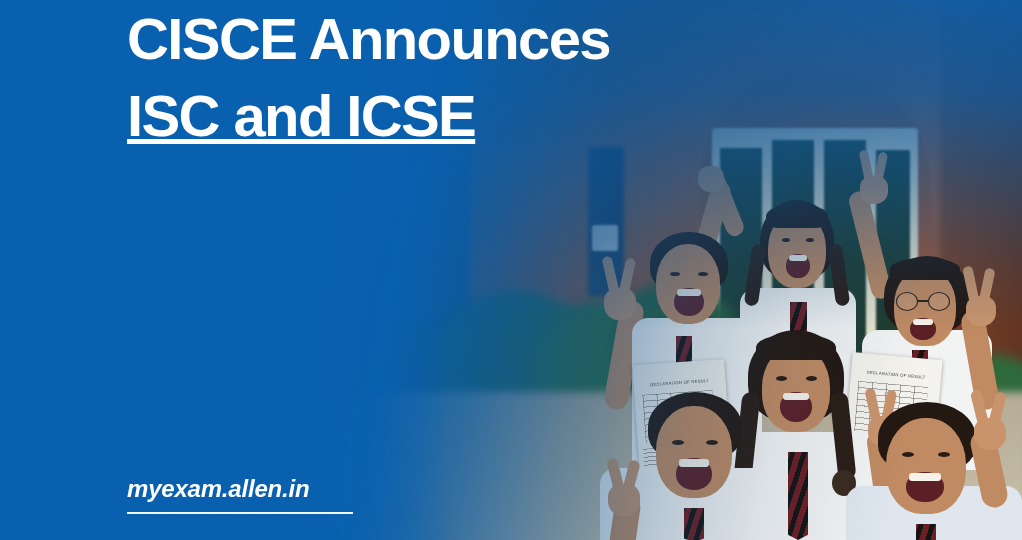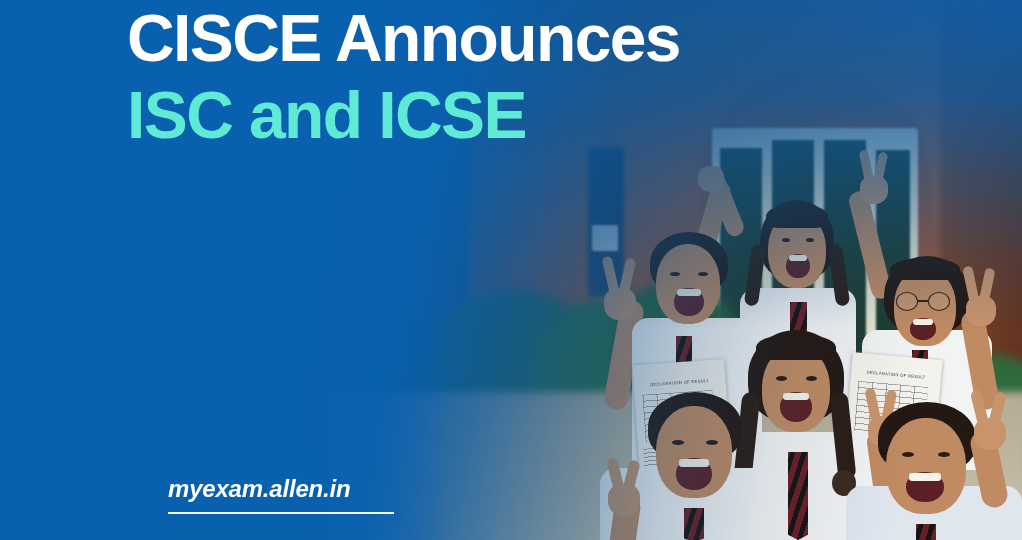--- a/index.html
+++ b/index.html
@@ -178,34 +178,33 @@
     position:absolute;left:300px;top:0;width:150px;height:100%;
     background:linear-gradient(to right,#0960ae 0%,rgba(9,96,174,.55) 55%,rgba(9,96,174,0) 100%);
   }
 
   
   .headline{
     position:absolute;
     left:127px;top:0px;
     width:640px;
     font-weight:700;
-    font-size:66px;
+    font-size:58px;
     line-height:77px;
     letter-spacing:-1.6px;
     color:#ffffff;
     z-index:12;
   }
   .headline .ln{display:block;white-space:nowrap;}
-  .ln-accent{color:#5eead4;}
+  .ln-accent{color:#ffffff;text-decoration:underline;}
 
   .site{
     position:absolute;
     left:127px;top:474px;
     z-index:12;
-    margin-left:41px;
   }
   .site-text{
     display:block;
     font-size:24px;
     font-weight:700;
     font-style:italic;
     color:#ffffff;
     letter-spacing:-.2px;
     line-height:30px;
     white-space:nowrap;

